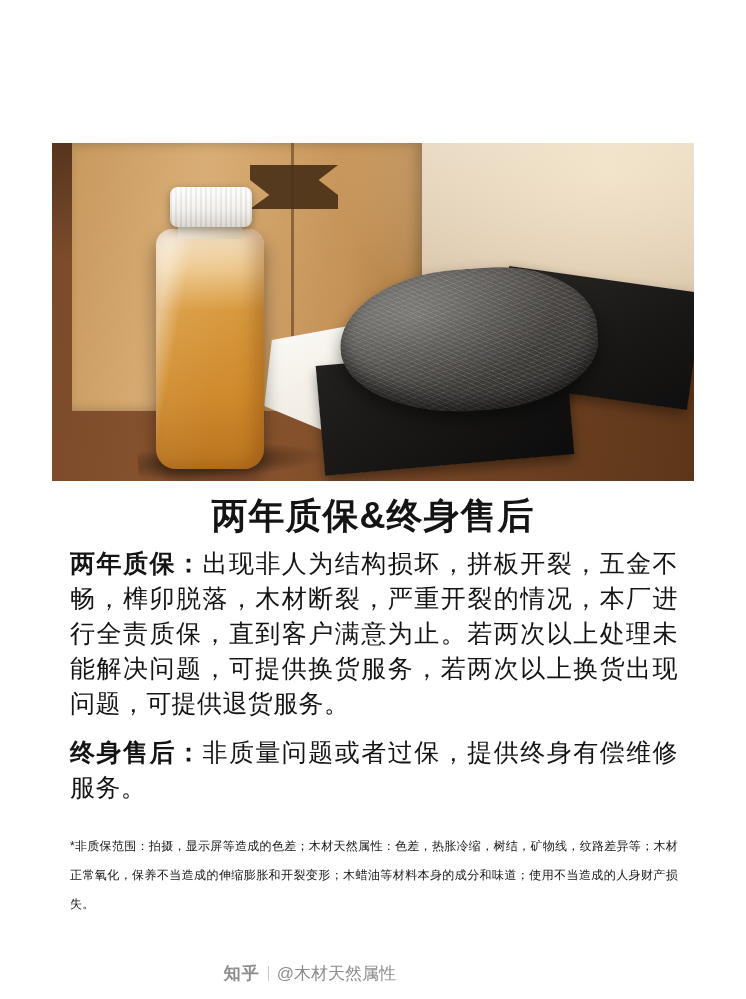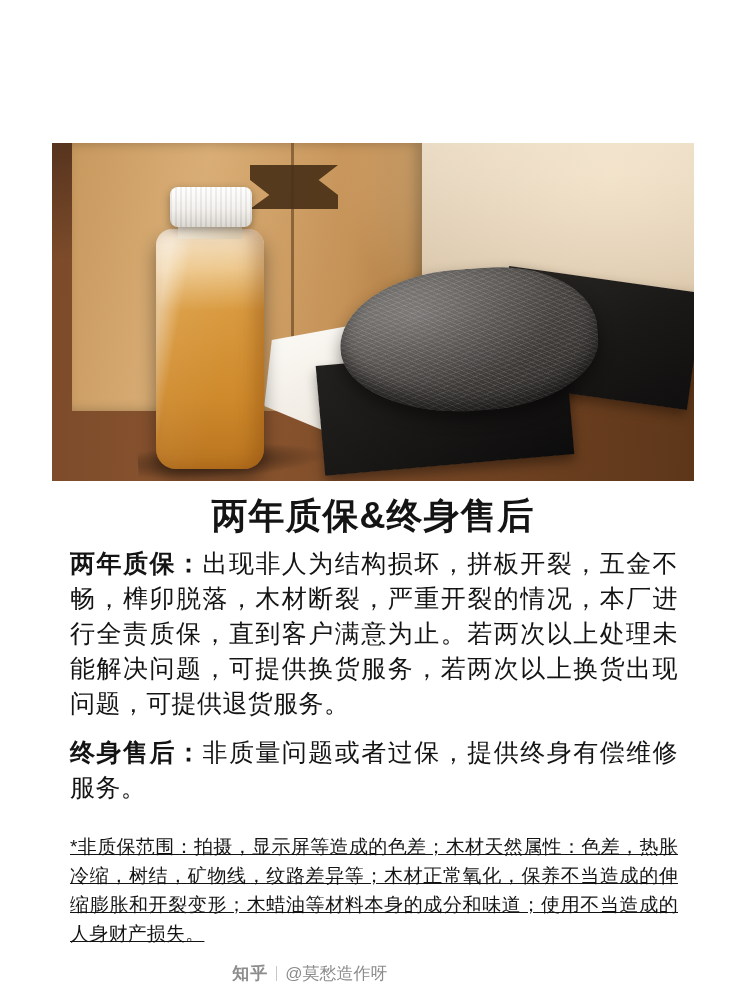--- a/index.html
+++ b/index.html
@@ -214,25 +214,24 @@
   }
   .p2 {
     top: 735px;
     font-size: 25px;
     line-height: 35px;
     letter-spacing: 0.4px;
     text-align: justify;
   }
   .p3 {
     top: 832px;
-    font-size: 19px;
+    font-size: 12px;
     line-height: 29px;
     letter-spacing: 0.2px;
     text-align: justify;
-    text-decoration: underline;
   }
   .lead {
     font-weight: bold;
   }
 
   
   .footer {
     position: absolute;
     left: 0;
     bottom: 14px;
@@ -292,16 +291,16 @@
 
   <div class="body-block p2">
     <span class="lead">终身售后：</span><span>非质量问题或者过保，提供终身有偿维修服务。</span>
   </div>
 
   <div class="body-block p3">*非质保范围：拍摄，显示屏等造成的色差；木材天然属性：色差，热胀冷缩，树结，矿物线，纹路差异等；木材正常氧化，保养不当造成的伸缩膨胀和开裂变形；木蜡油等材料本身的成分和味道；使用不当造成的人身财产损失。</div>
 
   <div class="footer">
     <span class="zhihu-logo">知乎</span>
     <span class="divider"></span>
-    <span class="footer-user">@莫愁造作呀</span>
+    <span class="footer-user">@木材天然属性</span>
   </div>
 
 </div>
 
 </body></html>

